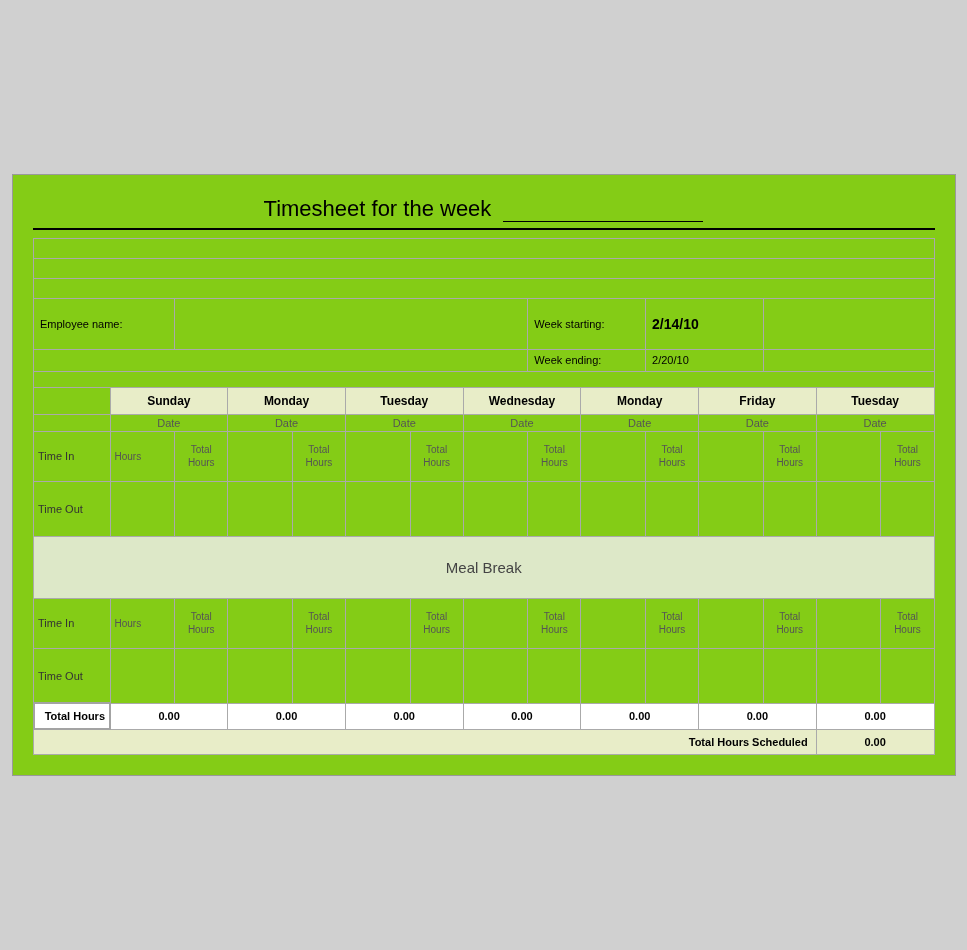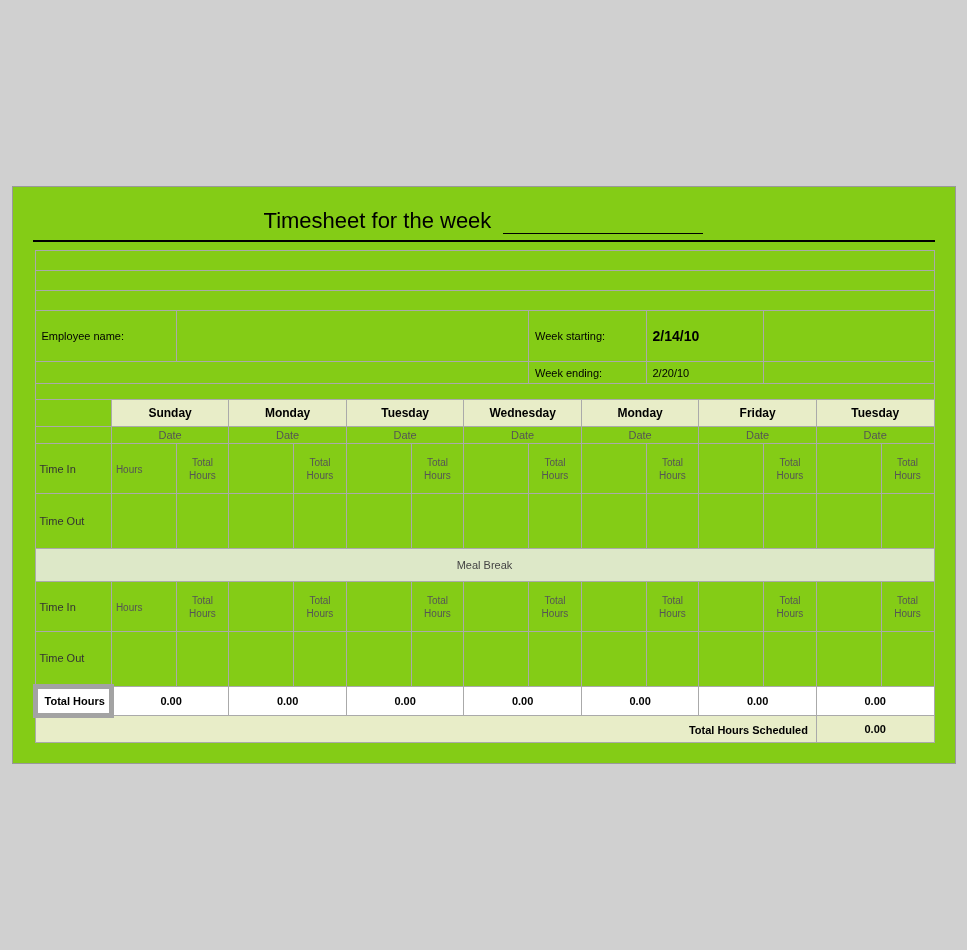--- a/index.html
+++ b/index.html
@@ -208,21 +208,21 @@
         <td style="border:1px solid #aaa;"></td>
         <td style="border:1px solid #aaa;"></td>
         <td style="border:1px solid #aaa;"></td>
         <td style="border:1px solid #aaa;"></td>
         <td style="border:1px solid #aaa;"></td>
         <td style="border:1px solid #aaa;"></td>
         <td style="border:1px solid #aaa;"></td>
       </tr>
 
       <tr class="meal-break-row">
-        <td colspan="15" style="background-color:#dde8c8; text-align:center; font-size:11px; color:#444; padding:10px; border:1px solid #aaa;">Meal Break</td>
+        <td colspan="15" style="background-color:#dde8c8; text-align:center; font-size:15px; color:#444; padding:22px; border:1px solid #aaa;">Meal Break</td>
       </tr>
 
       <tr class="time-row">
         <td class="cell-label" style="border:1px solid #aaa;">Time In</td>
 
         <td style="border:1px solid #aaa;">
           <span class="cell-hours">Hours</span>
         </td>
         <td class="cell-total-hours" style="border:1px solid #aaa;">Total<br>Hours</td>
 
@@ -257,21 +257,21 @@
         <td style="border:1px solid #aaa;"></td>
         <td style="border:1px solid #aaa;"></td>
         <td style="border:1px solid #aaa;"></td>
         <td style="border:1px solid #aaa;"></td>
         <td style="border:1px solid #aaa;"></td>
         <td style="border:1px solid #aaa;"></td>
         <td style="border:1px solid #aaa;"></td>
       </tr>
 
       <tr class="total-row">
-        <td class="label-cell" style="border:5px solid #a3a3a3; text-align:right; font-weight:bold; font-size:11px;">Total Hours</td>
+        <td class="label-cell" style="border:2px solid #a3a3a3; text-align:right; font-weight:bold; font-size:11px;">Total Hours</td>
         <td colspan="2" style="border:1px solid #aaa; text-align:center; font-weight:bold;">0.00</td>
         <td colspan="2" style="border:1px solid #aaa; text-align:center; font-weight:bold;">0.00</td>
         <td colspan="2" style="border:1px solid #aaa; text-align:center; font-weight:bold;">0.00</td>
         <td colspan="2" style="border:1px solid #aaa; text-align:center; font-weight:bold;">0.00</td>
         <td colspan="2" style="border:1px solid #aaa; text-align:center; font-weight:bold;">0.00</td>
         <td colspan="2" style="border:1px solid #aaa; text-align:center; font-weight:bold;">0.00</td>
         <td colspan="2" style="border:1px solid #aaa; text-align:center; font-weight:bold;">0.00</td>
       </tr>
 
       <tr>

